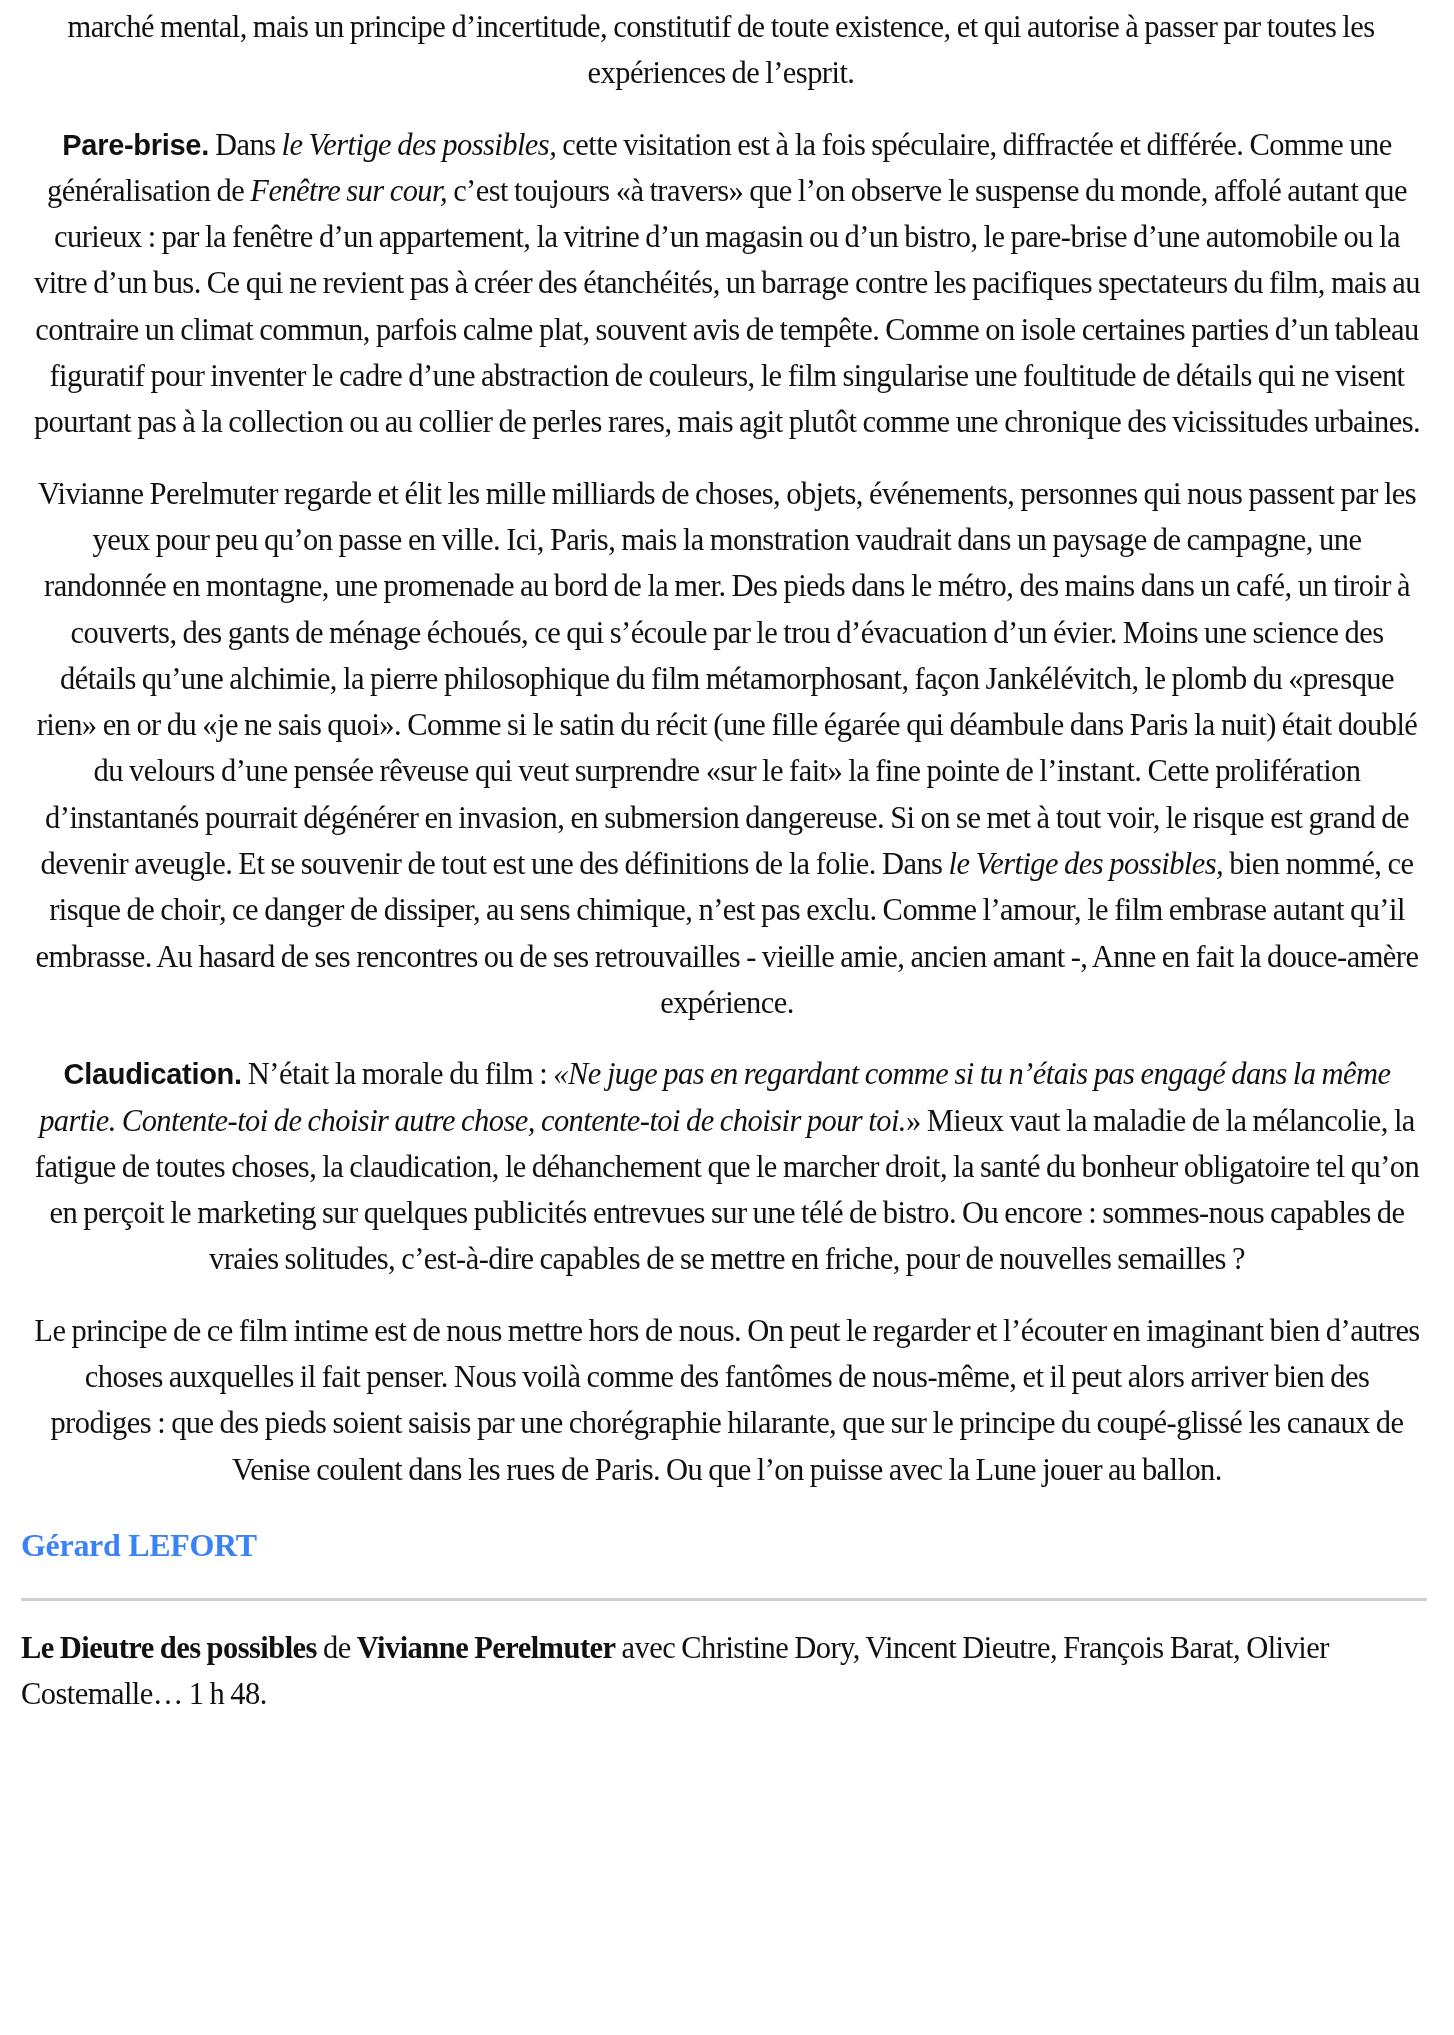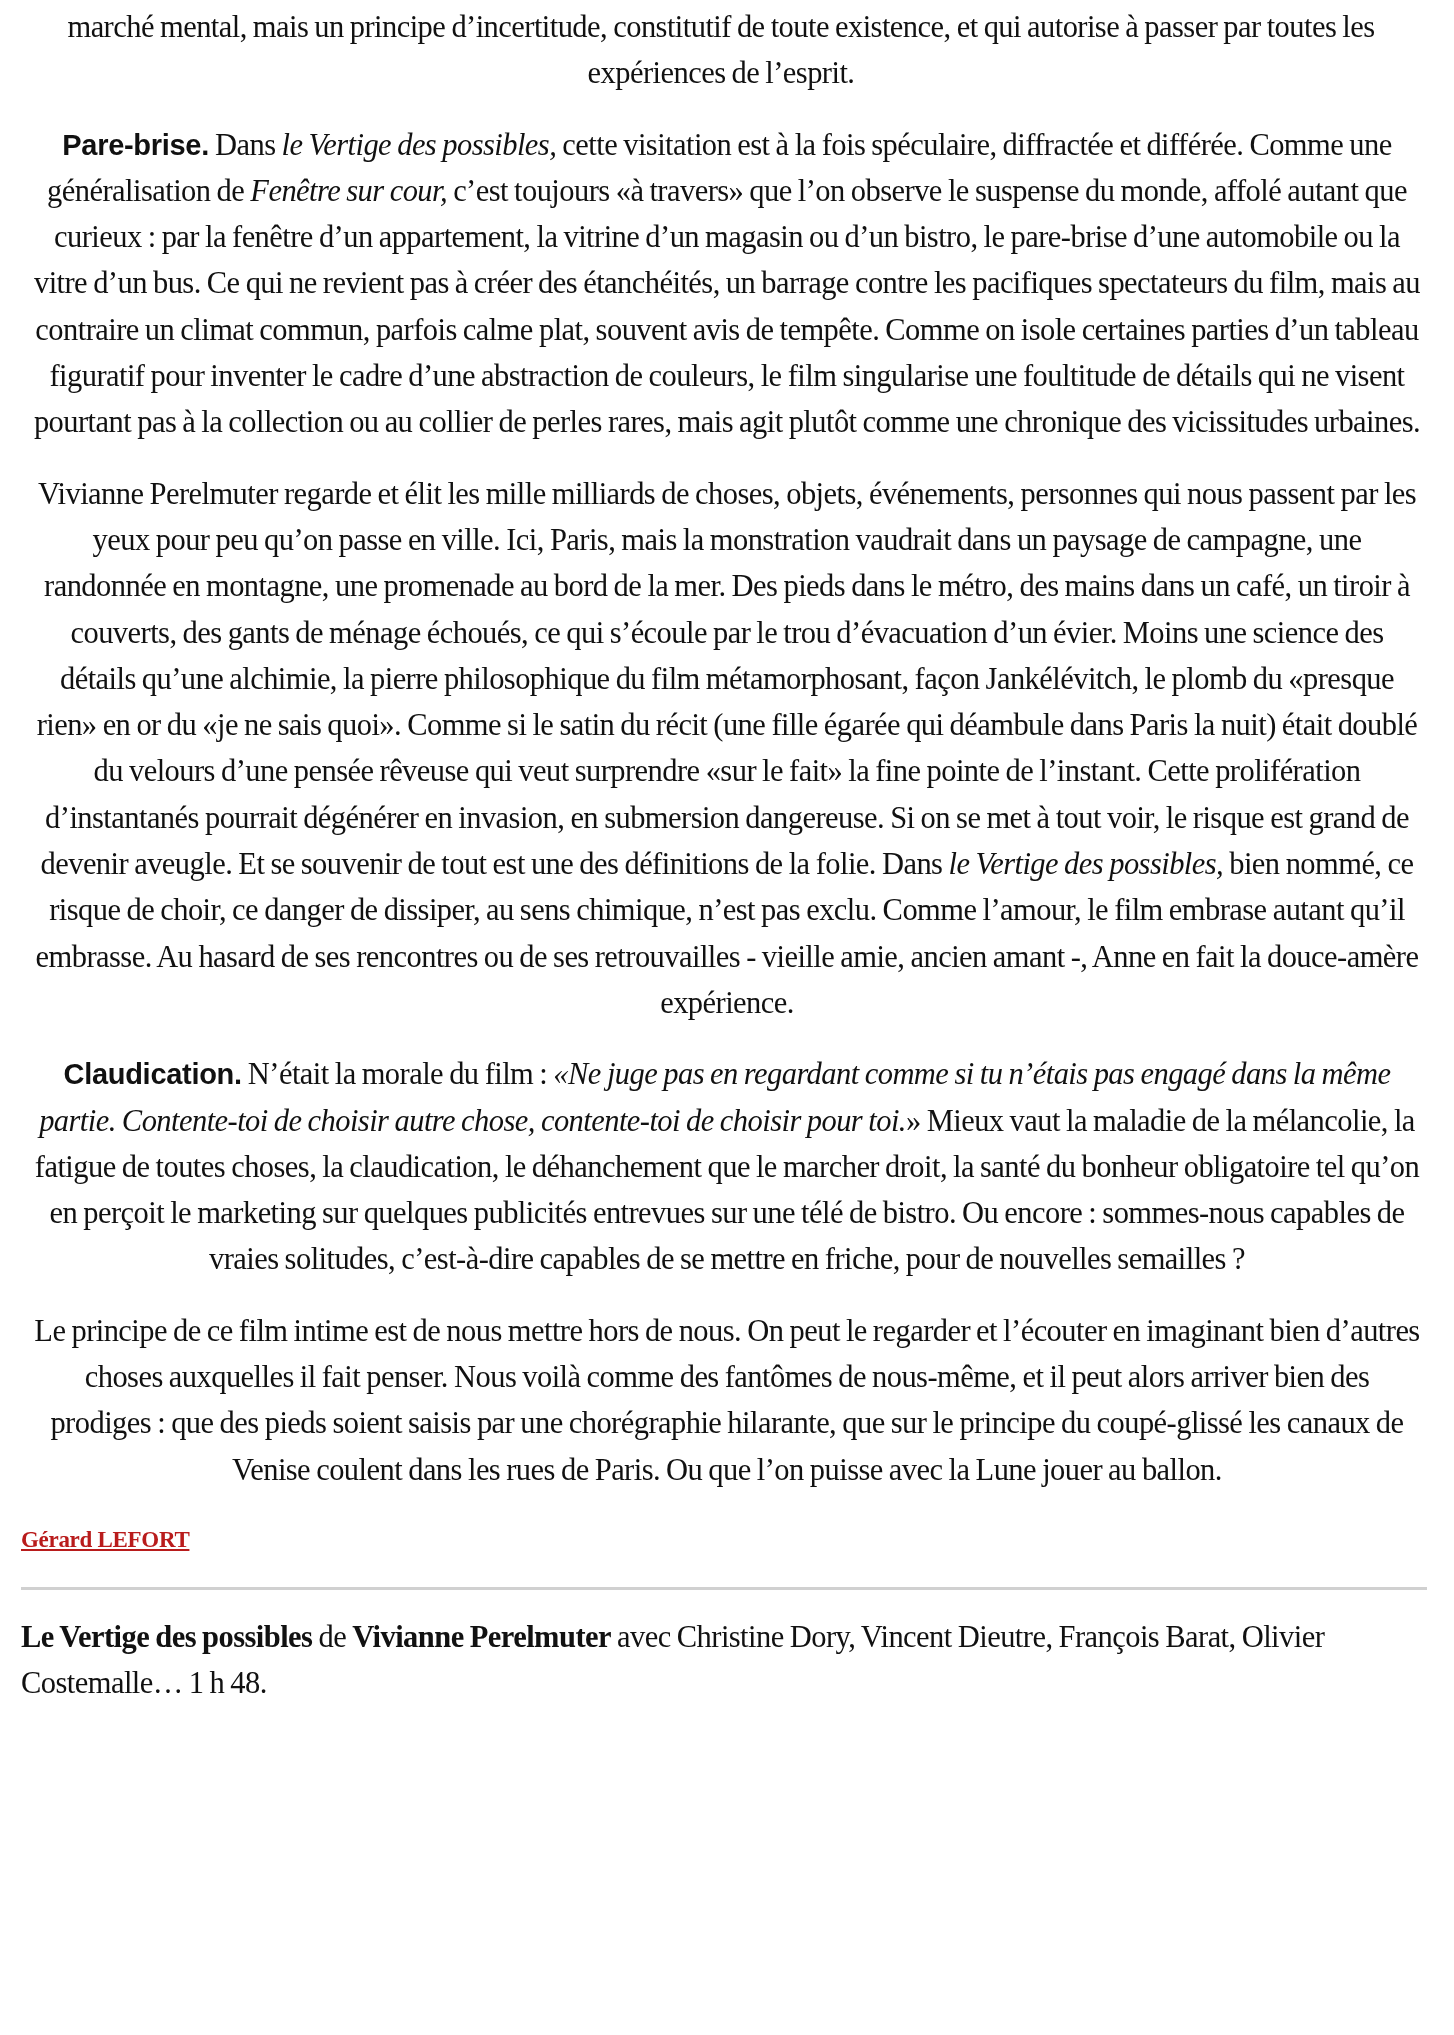--- a/index.html
+++ b/index.html
@@ -35,24 +35,23 @@
       font-family: "Liberation Sans", "DejaVu Sans", sans-serif;
       font-weight: bold;
       font-size: 29px;
       letter-spacing: -0.3px;
     }
     em { font-style: italic; }
     .author {
       margin-top: 34px;
       font-family: "Liberation Serif", "DejaVu Serif", serif;
       font-weight: bold;
-      font-size: 23px;
+      font-size: 32px;
       letter-spacing: -0.3px;
-      text-decoration: underline;
-      color: #b91c1c;
+      color: #3b82f6;
       display: inline-block;
     }
     .rule {
       margin-top: 34px;
       margin-left: 0;
       width: 1406px;
       height: 0;
       border-top: 3px solid #d0d0d0;
     }
     .credits {
@@ -77,15 +76,15 @@
   <p class="para gap"><span>Vivianne Perelmuter regarde et élit les mille milliards de choses, objets, événements, personnes qui nous passent par les yeux pour peu qu’on passe en ville. Ici, Paris, mais la monstration vaudrait dans un paysage de campagne, une randonnée en montagne, une promenade au bord de la mer. Des pieds dans le métro, des mains dans un café, un tiroir à couverts, des gants de ménage échoués, ce qui s’écoule par le trou d’évacuation d’un évier. Moins une science des détails qu’une alchimie, la pierre philosophique du film métamorphosant, façon Jankélévitch, le plomb du «presque rien» en or du «je ne sais quoi». Comme si le satin du récit (une fille égarée qui déambule dans Paris la nuit) était doublé du velours d’une pensée rêveuse qui veut surprendre «sur le fait» la fine pointe de l’instant. Cette prolifération d’instantanés pourrait dégénérer en invasion, en submersion dangereuse. Si on se met à tout voir, le risque est grand de devenir aveugle. Et se souvenir de tout est une des définitions de la folie. Dans </span><em>le Vertige des possibles,</em><span> bien nommé, ce risque de choir, ce danger de dissiper, au sens chimique, n’est pas exclu. Comme l’amour, le film embrase autant qu’il embrasse. Au hasard de ses rencontres ou de ses retrouvailles - vieille amie, ancien amant -, Anne en fait la douce-amère expérience.</span></p>
 
   <p class="para gap"><span class="lead">Claudication.</span><span> N’était la morale du film : </span><em>«Ne juge pas en regardant comme si tu n’étais pas engagé dans la même partie. Contente-toi de choisir autre chose, contente-toi de choisir pour toi.</em><span>» Mieux vaut la maladie de la mélancolie, la fatigue de toutes choses, la claudication, le déhanchement que le marcher droit, la santé du bonheur obligatoire tel qu’on en perçoit le marketing sur quelques publicités entrevues sur une télé de bistro. Ou encore : sommes-nous capables de vraies solitudes, c’est-à-dire capables de se mettre en friche, pour de nouvelles semailles ?</span></p>
 
   <p class="para gap"><span>Le principe de ce film intime est de nous mettre hors de nous. On peut le regarder et l’écouter en imaginant bien d’autres choses auxquelles il fait penser. Nous voilà comme des fantômes de nous-même, et il peut alors arriver bien des prodiges : que des pieds soient saisis par une chorégraphie hilarante, que sur le principe du coupé-glissé les canaux de Venise coulent dans les rues de Paris. Ou que l’on puisse avec la Lune jouer au ballon.</span></p>
 
   <a class="author">Gérard LEFORT</a>
 
   <div class="rule"></div>
 
-  <p class="credits"><b>Le Vertige des possibles</b><span> de </span><b>Vivianne Perelmuter</b><span> avec Christine Dory, Vincent Dieutre, François Barat, Olivier Costemalle… 1 h 48.</span></p>
+  <p class="credits"><b>Le Dieutre des possibles</b><span> de </span><b>Vivianne Perelmuter</b><span> avec Christine Dory, Vincent Dieutre, François Barat, Olivier Costemalle… 1 h 48.</span></p>
 
 </div>
 
 </body></html>

